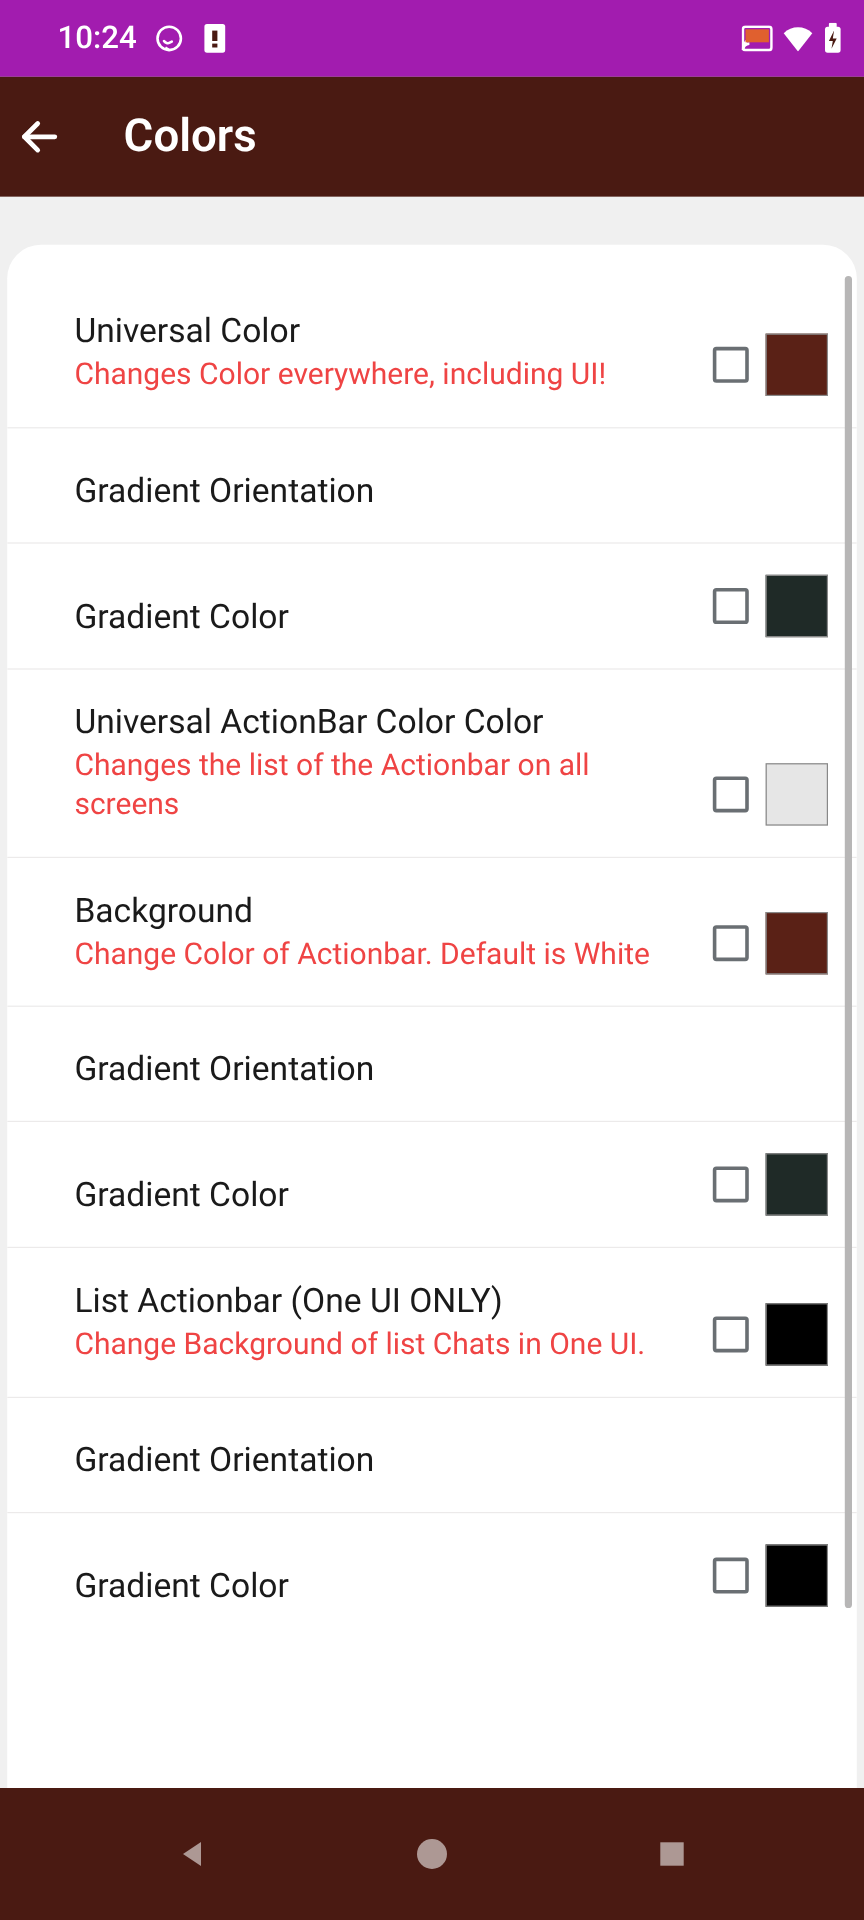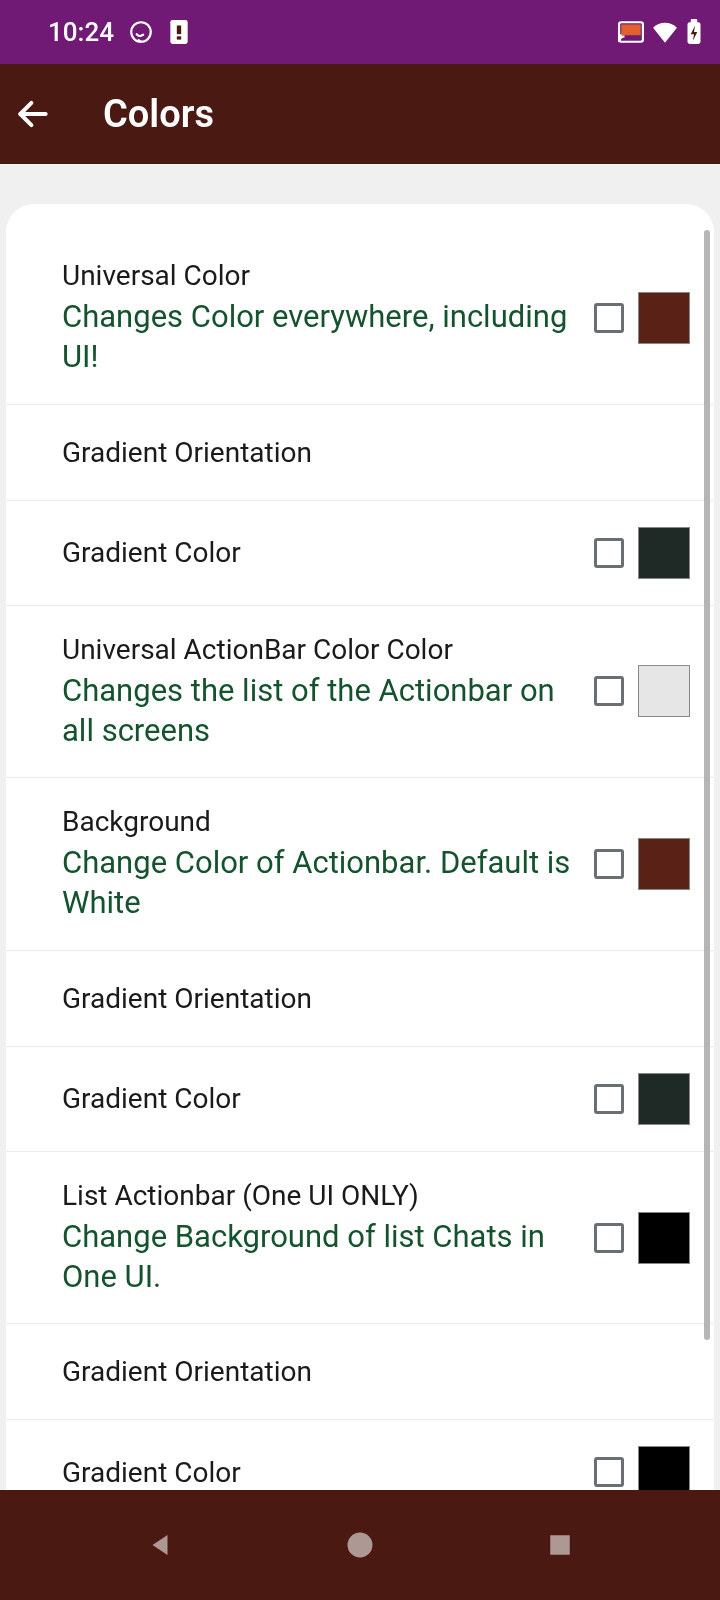--- a/index.html
+++ b/index.html
@@ -6,21 +6,21 @@
   body {
     width: 720px;
     height: 1600px;
     background: #f0f0f0;
     font-family: -apple-system, Roboto, "Segoe UI", sans-serif;
     overflow: hidden;
     position: relative;
   }
   .status-bar {
     height: 64px;
-    background: #701a75;
+    background: #a21caf;
     color: #fff;
     display: flex;
     align-items: center;
     justify-content: space-between;
     padding: 0 18px 0 48px;
     font-size: 26px;
     font-weight: 500;
   }
   .status-left { display: flex; align-items: center; gap: 14px; }
   .status-right { display: flex; align-items: center; gap: 8px; }
@@ -52,35 +52,35 @@
     overflow: hidden;
     position: relative;
   }
   .list {
     padding: 28px 0 0 0;
     height: 100%;
     overflow-y: hidden;
   }
   .row {
     display: flex;
-    align-items: center;
+    align-items: flex-end;
     padding: 26px 24px 26px 56px;
     border-bottom: 1px solid #eceaea;
     min-height: 96px;
   }
   .row:last-child { border-bottom: none; }
   .row-text { flex: 1; padding-right: 16px; }
   .row-title {
     font-size: 28px;
     color: #1a1a1a;
     line-height: 1.25;
   }
   .row-sub {
-    font-size: 31px;
-    color: #14532d;
+    font-size: 25px;
+    color: #ef4444;
     line-height: 1.3;
     margin-top: 4px;
   }
   .controls { display: flex; align-items: center; gap: 14px; }
   .checkbox {
     width: 30px;
     height: 30px;
     border: 3px solid #6a6f73;
     border-radius: 3px;
     background: #fff;

